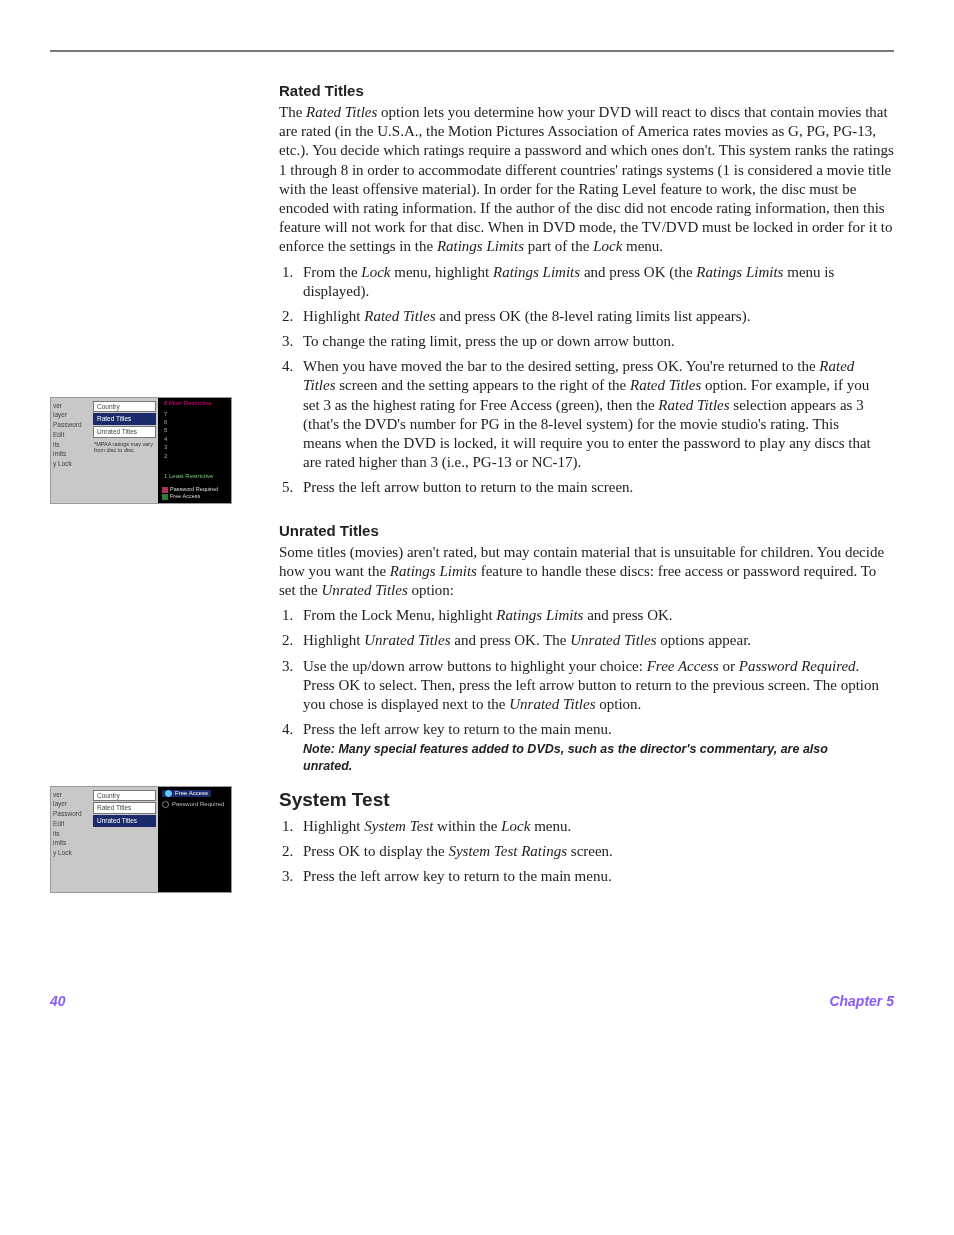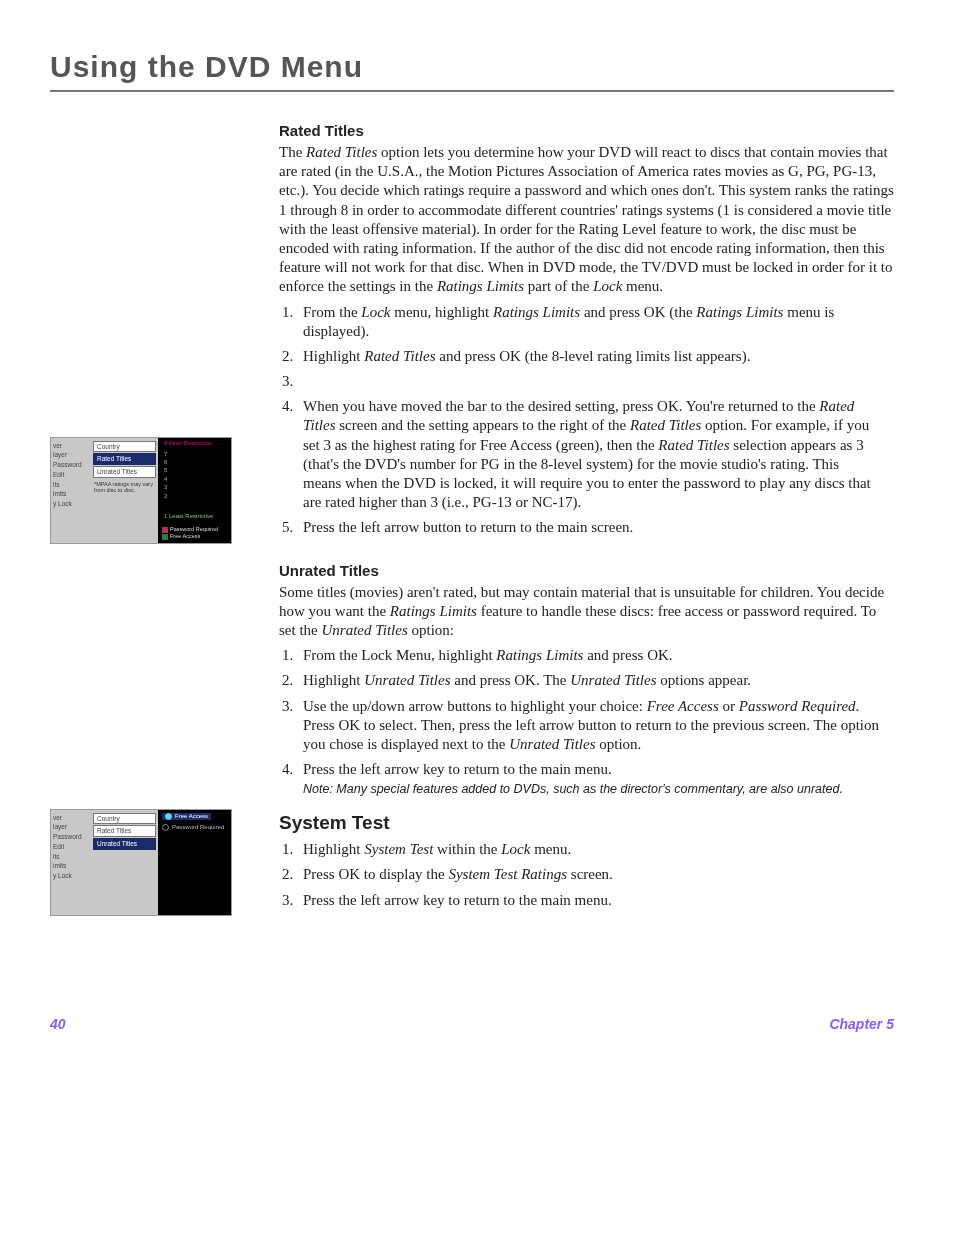--- a/index.html
+++ b/index.html
@@ -69,21 +69,21 @@
     margin-bottom: 6px;
   }
   ul {
     list-style: disc;
     margin: 4px 0 6px 0;
     padding-left: 20px;
   }
   .note {
     font-family: Verdana, Arial, sans-serif;
     font-style: italic;
-    font-weight: 400;
+    font-weight: 700;
     font-size: 12.5px;
     line-height: 1.35;
     margin-top: 2px;
   }
   em { font-style: italic; }
   .footer {
     display: flex;
     justify-content: space-between;
     margin-top: 100px;
     font-family: Verdana, Arial, sans-serif;
@@ -163,21 +163,20 @@
   .mini.variant2 .mright .opt .radio { width:5px; height:5px; border-radius:50%; border:1px solid #888; margin-right:3px; }
   .mini.variant2 .mright .opt.sel { background:#1b2a6b; padding:0 3px; color:#fff; top:3px; }
   .mini.variant2 .mright .opt.sel .radio { background:#6cf; border-color:#6cf; }
   .mini.variant2 .mright .opt.unsel { top:14px; color:#bbb; }
 </style>
 </head>
 <body>
 
 <div class="page">
 
-  <h1 class="chapter-title">Using the DVD Menu</h1>
   <hr class="title-rule">
 
   <div class="section">
     <div class="figure-col">
       <div class="mini">
         <div class="mleft">
           <div>ver</div>
           <div>layer</div>
           <div>Password</div>
           <div>Edit</div>
@@ -216,20 +215,21 @@
         <span>The </span><em>Rated Titles</em><span> option lets you determine how your DVD will react to discs that contain movies that are rated (in the U.S.A., the Motion Pictures Association of America rates movies as G, PG, PG-13, etc.). You decide which ratings require a password and which ones don't. This system ranks the ratings 1 through 8 in order to accommodate different countries' ratings systems (1 is considered a movie title with the least offensive material). In order for the Rating Level feature to work, the disc must be encoded with rating information. If the author of the disc did not encode rating information, then this feature will not work for that disc. When in DVD mode, the TV/DVD must be locked in order for it to enforce the settings in the </span><em>Ratings Limits</em><span> part of the </span><em>Lock</em><span> menu.</span>
       </p>
       <ol>
         <li>
           <span>From the </span><em>Lock</em><span> menu, highlight </span><em>Ratings Limits</em><span> and press OK (the </span><em>Ratings Limits</em><span> menu is displayed).</span>
         </li>
         <li>
           <span>Highlight </span><em>Rated Titles</em><span> and press OK (the 8-level rating limits list appears).</span>
         </li>
         <li>
+          <span>To change the rating limit, press the up or down arrow button.</span>
         </li>
         <li>
           <span>When you have moved the bar to the desired setting, press OK. You're returned to the </span><em>Rated Titles</em><span> screen and the setting appears to the right of the </span><em>Rated Titles</em><span> option. For example, if you set 3 as the highest rating for Free Access (green), then the </span><em>Rated Titles</em><span> selection appears as 3 (that's the DVD's number for PG in the 8-level system) for the movie studio's rating. This means when the DVD is locked, it will require you to enter the password to play any discs that are rated higher than 3 (i.e., PG-13 or NC-17).</span>
         </li>
         <li>Press the left arrow button to return to the main screen.</li>
       </ol>
     </div>
   </div>
 
   <div class="section">

